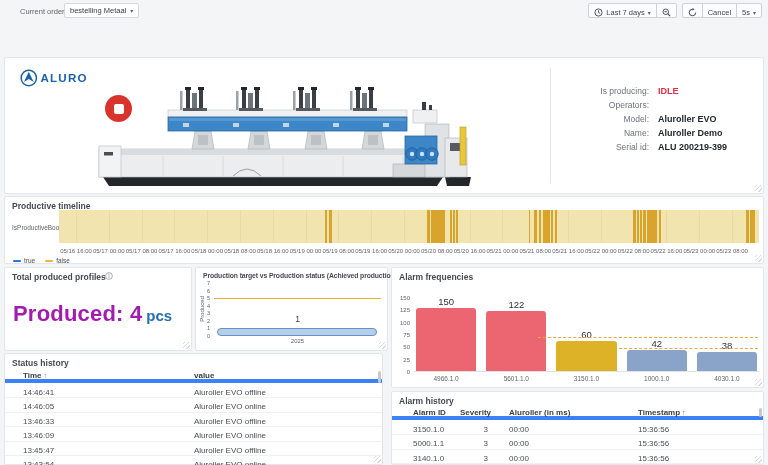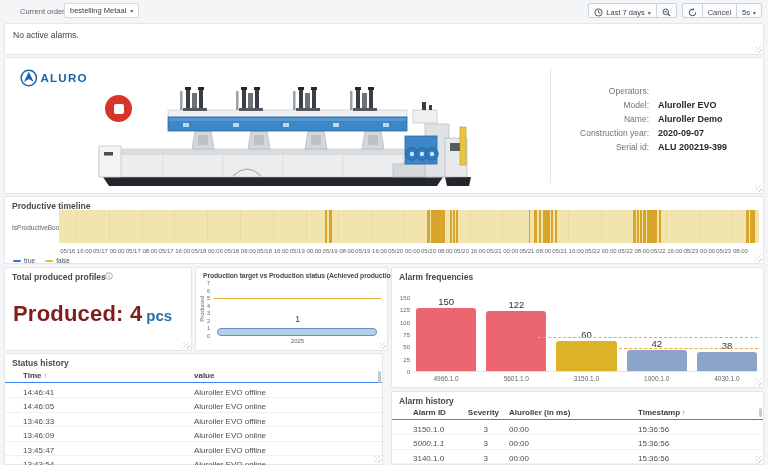--- a/index.html
+++ b/index.html
@@ -77,21 +77,21 @@
   
   .af-ytick { position:absolute; width:16px; text-align:right; font-size:6px; color:#61656c; transform:translateY(-50%); left:2px; }
   .af-plot { position:absolute; left:22px; top:28px; width:345px; height:76px; display:flex; gap:6px; align-items:flex-end; border-bottom:1px solid #e0e3e6; }
   .af-slot { flex:1; display:flex; flex-direction:column; align-items:center; justify-content:flex-end; height:100%; overflow:visible; }
   .af-vlabel { font-size:9.5px; color:#2e3137; margin-bottom:1px; }
   .af-bar { width:94%; border-radius:3px 3px 0 0; }
   .af-xlabels { position:absolute; left:22px; top:107px; width:345px; display:flex; gap:6px; }
   .af-xlabel { flex:1; text-align:center; font-size:6.5px; color:#61656c; }
   .af-dash { position:absolute; border-top:1px dashed #efa73e; height:0; }
   
-  .tbl-head { position:absolute; left:0; right:0; height:14px; border-bottom:1px solid #3b82f6; }
+  .tbl-head { position:absolute; left:0; right:0; height:14px; border-bottom:4px solid #3b82f6; }
   .th { position:absolute; font-size:8px; font-weight:bold; color:#3c4046; top:2px; }
   .sort::after { content:" \2191"; font-size:7px; color:#6a6e75; font-weight:normal; }
   .t-rows { position:absolute; left:0; right:0; }
   .t-row { position:relative; height:14.4px; border-bottom:1px solid #eef0f2; }
   .td { position:absolute; top:4px; font-size:8px; color:#4a4e55; white-space:nowrap; }
   .scroll-thumb { position:absolute; right:1px; width:3px; background:#c5c9ce; border-radius:2px; }
 </style>
 </head>
 <body>
 
@@ -132,23 +132,20 @@
           <span>Cancel</span>
         </div>
         <div class="gbtn">
           <span>5s</span>
           <span class="caret"></span>
         </div>
       </div>
     </div>
   </div>
 
-  <div class="panel" style="left:4px; top:23px; width:760px; height:32px;">
-    <span class="banner-text">No active alarms.</span>
-  </div>
 
   <div class="panel" style="left:4px; top:57px; width:760px; height:137px;">
     <svg class="logo" width="82" height="22" viewBox="0 0 92 24">
       <circle cx="11" cy="12" r="8.6" fill="none" stroke="#1b63a8" stroke-width="1.7"></circle>
       <path d="M11 5 L16.5 16.5 L11 13.2 L5.5 16.5 Z" fill="#1b63a8"></path>
       <text x="24" y="16.5" font-size="13" font-weight="bold" fill="#1b63a8" letter-spacing="1.4">ALURO</text>
     </svg>
 
     <svg class="machine-svg" width="382" height="108" viewBox="0 0 382 108">
       <polygon points="10,97 350,97 344,106 16,106" fill="#23262a"></polygon>
@@ -251,34 +248,34 @@
         </g>
       <rect x="367" y="47" width="6" height="38" fill="#e9c63b" stroke="#bb9b1f" stroke-width="0.6"></rect>
     </svg>
 
     <div class="stop-icon">
         <div class="sq"></div>
       </div>
     <div class="m-divider"></div>
     <div class="m-info" id="machine-info">
         <div class="m-row">
+          <span class="m-label">Is producing:</span>
+          <span class="m-value" style="color: rgb(224, 47, 68);">IDLE</span>
+        </div>
+        <div class="m-row">
           <span class="m-label">Operators:</span>
           <span class="m-value"></span>
         </div>
         <div class="m-row">
           <span class="m-label">Model:</span>
           <span class="m-value">Aluroller EVO</span>
         </div>
         <div class="m-row">
           <span class="m-label">Name:</span>
           <span class="m-value">Aluroller Demo</span>
-        </div>
-        <div class="m-row">
-          <span class="m-label">Construction year:</span>
-          <span class="m-value">2020-09-07</span>
         </div>
         <div class="m-row">
           <span class="m-label">Serial id:</span>
           <span class="m-value">ALU 200219-399</span>
         </div>
       </div>
   </div>
 
   <div class="panel" style="left:4px; top:196px; width:760px; height:68px;">
     <span class="p-title">Productive timeline</span>
@@ -365,21 +362,21 @@
   </div>
 
   <div class="panel" style="left:4px; top:267px; width:188px; height:84px;">
     <span class="p-title">Total produced profiles</span>
     <svg class="info-icon" width="8" height="8" viewBox="0 0 10 10">
         <circle cx="5" cy="5" r="4.2" fill="none" stroke="#8a8f96" stroke-width="0.9"></circle>
         <rect x="4.5" y="4.2" width="1" height="3.2" fill="#8a8f96"></rect>
         <rect x="4.5" y="2.3" width="1" height="1.1" fill="#8a8f96"></rect>
       </svg>
     <div class="produced-big">
-      <span class="produced-text" id="produced-text" style="color: #7f1d1d; text-align: center;">Produced: 4</span><span class="produced-unit" id="produced-unit" style="color: rgb(36, 112, 179);">pcs</span>
+      <span class="produced-text" id="produced-text" style="color: #a21caf; text-align: center;">Produced: 4</span><span class="produced-unit" id="produced-unit" style="color: rgb(36, 112, 179);">pcs</span>
     </div>
   </div>
 
   <div class="panel" style="left:195px; top:267px; width:193px; height:84px;">
     <span class="p-title tp-title">Production target vs Production status (Achieved production)</span>
     <span class="tp-ylabel">Produced</span>
     <div id="tp-yticks">
         <span class="tp-ytick" style="top: 68px;">0</span>
         <span class="tp-ytick" style="top: 60.43px;">1</span>
         <span class="tp-ytick" style="top: 52.86px;">2</span>
@@ -473,33 +470,33 @@
           <span class="td" style="left: 189px;">Aluroller EVO online</span>
         </div>
       </div>
     <div class="scroll-thumb" style="top:17px; height:12px;"></div>
   </div>
 
   <div class="panel" style="left:391px; top:391px; width:373px; height:74px;">
     <span class="p-title">Alarm history</span>
     <div class="tbl-head" style="top:14px;">
       <span class="th" style="left:21px;">Alarm ID</span>
-      <span class="th" style="left:60px; width:47px; text-align:right;">Severity</span>
+      <span class="th" style="left:60px; width:47px; text-align:center;">Severity</span>
       <span class="th" style="left:117px;">Aluroller (in ms)</span>
       <span class="th sort" style="left:246px;">Timestamp</span>
     </div>
     <div class="t-rows" style="top:29px;" id="alarm-rows">
         <div class="t-row">
           <span class="td" style="left: 21px;">3150.1.0</span>
           <span class="td" style="left: 60px; width: 36px; text-align: right;">3</span>
           <span class="td" style="left: 117px;">00:00</span>
           <span class="td" style="left: 246px;">15:36:56</span>
         </div>
         <div class="t-row">
-          <span class="td" style="left: 21px; font-style: italic;">5000.1.1</span>
+          <span class="td" style="left: 21px;">5000.1.1</span>
           <span class="td" style="left: 60px; width: 36px; text-align: right;">3</span>
           <span class="td" style="left: 117px;">00:00</span>
           <span class="td" style="left: 246px;">15:36:56</span>
         </div>
         <div class="t-row">
           <span class="td" style="left: 21px;">3140.1.0</span>
           <span class="td" style="left: 60px; width: 36px; text-align: right;">3</span>
           <span class="td" style="left: 117px;">00:00</span>
           <span class="td" style="left: 246px;">15:36:56</span>
         </div>

